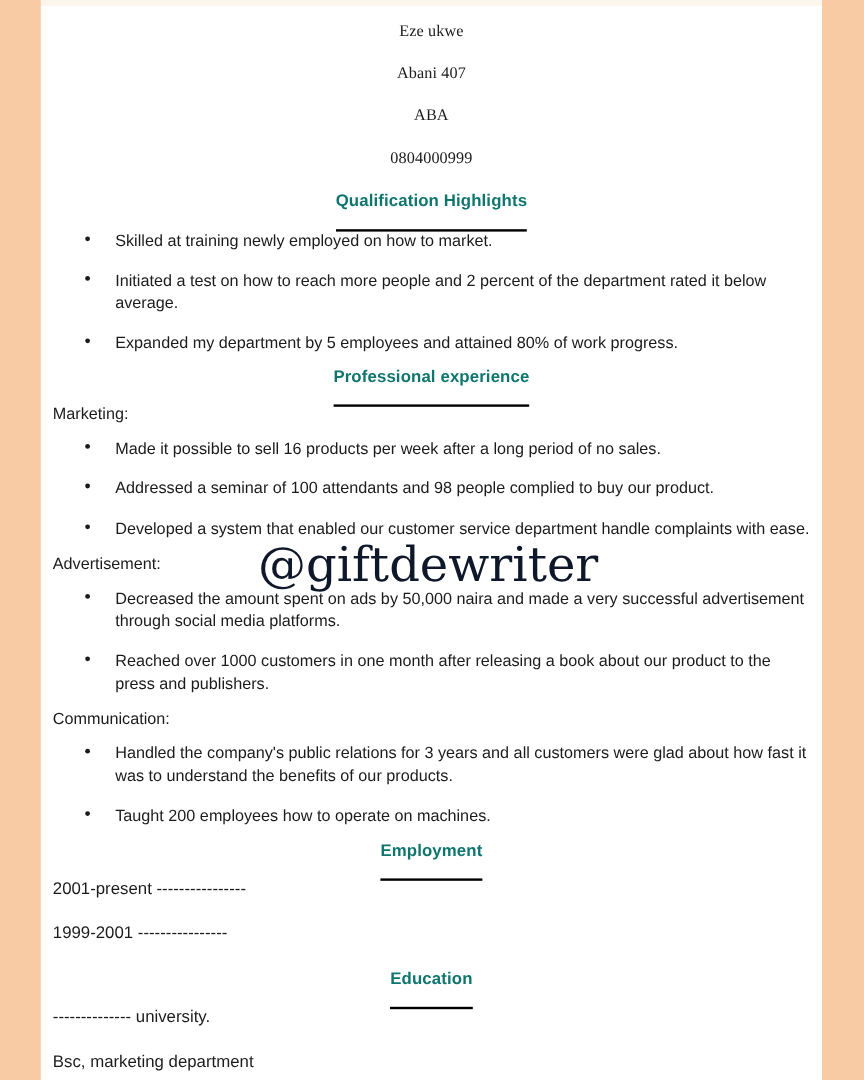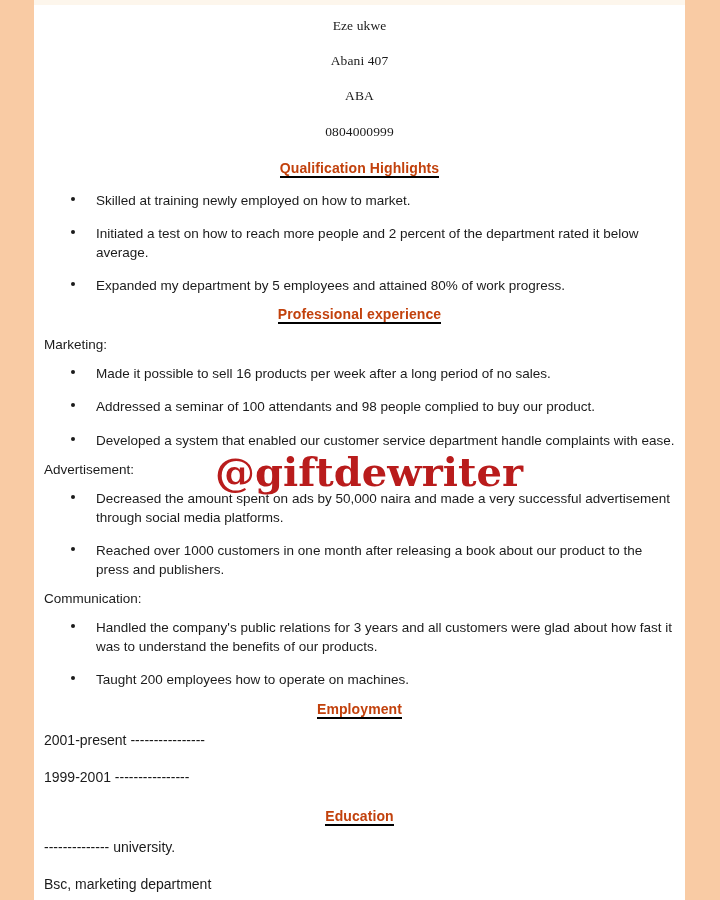--- a/index.html
+++ b/index.html
@@ -56,23 +56,23 @@
   }
 
   
   .section-heading {
     text-align: center;
     margin: 4px 0 14px 0;
   }
   .section-heading span {
     font-size: 14px;
     font-weight: bold;
-    color: #c2410c;
+    color: #0f766e;
     border-bottom: 2px solid #000000;
-    padding-bottom: 0px;
+    padding-bottom: 16px;
     letter-spacing: 0.1px;
   }
 
   
   .sub-heading {
     font-size: 13.5px;
     color: #1b1b1b;
     margin: 12px 0 10px 2px;
     line-height: 1.25;
   }
@@ -119,23 +119,23 @@
     white-space: pre;
   }
 
   
   .watermark {
     position: absolute;
     left: 181px;
     top: 448px;
     z-index: 5;
     font-family: "DejaVu Serif", serif;
-    font-weight: bold;
+    font-weight: normal;
     font-size: 40px;
-    color: #b91c1c;
+    color: #0f172a;
     letter-spacing: 0px;
     pointer-events: none;
     user-select: none;
     white-space: nowrap;
   }
 </style>
 </head>
 <body>
 
 <div class="page">

